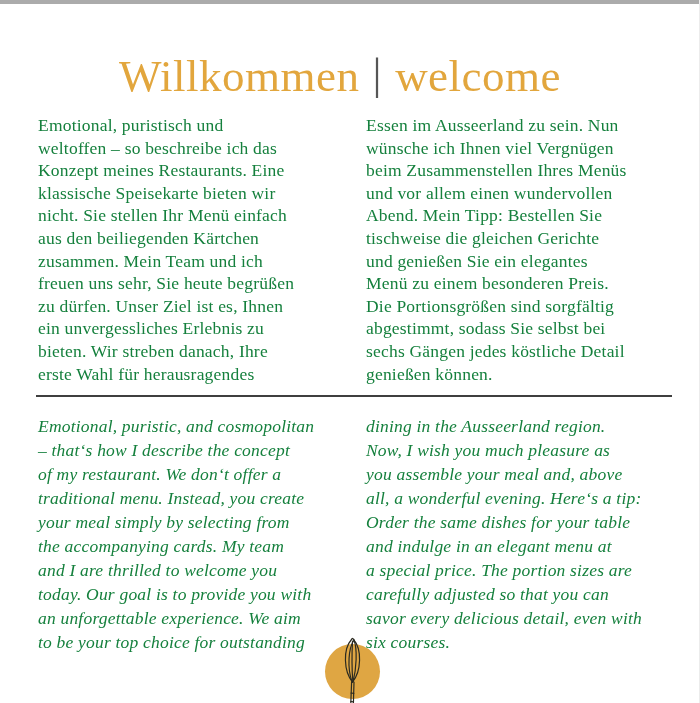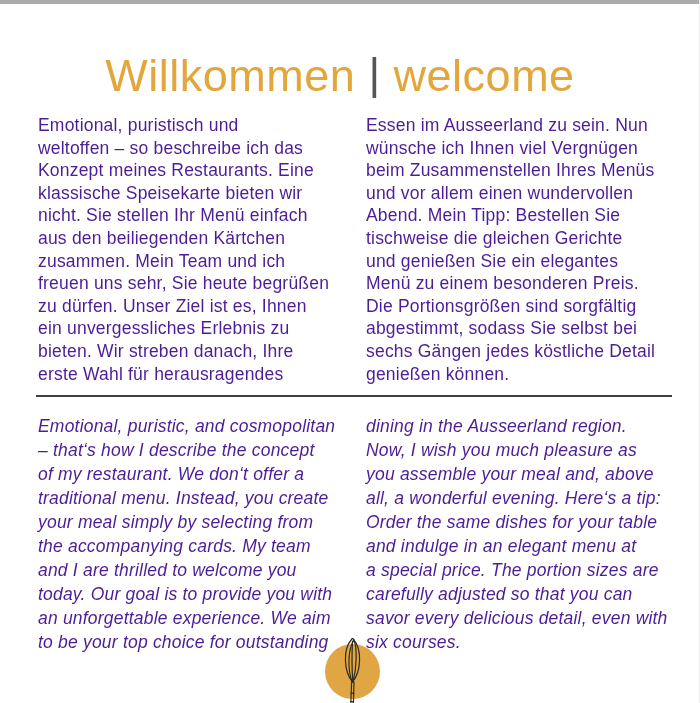--- a/index.html
+++ b/index.html
@@ -7,20 +7,21 @@
   body {
     background: #ffffff;
     font-family: "Liberation Sans", "DejaVu Sans", sans-serif;
     overflow: hidden;
   }
   .page {
     position: relative;
     width: 700px;
     height: 703px;
     background: #ffffff;
+    font-family: Liberation Serif, serif;
   }
   .top-bar {
     position: absolute;
     top: 0; left: 0;
     width: 700px; height: 4px;
     background: #ababab;
   }
   .right-edge {
     position: absolute;
     top: 0; right: 0;
@@ -44,21 +45,21 @@
     font-weight: 300;
     margin: 0 13px;
     position: relative;
     top: -2px;
   }
   .cols {
     position: absolute;
     left: 38px;
     display: flex;
     gap: 23px;
-    color: #4c1d95;
+    color: #15803d;
   }
   .col {
     white-space: pre-line;
     letter-spacing: 0.2px;
   }
   .cols.german {
     top: 114px;
     font-size: 17.5px;
     line-height: 22.6px;
   }

